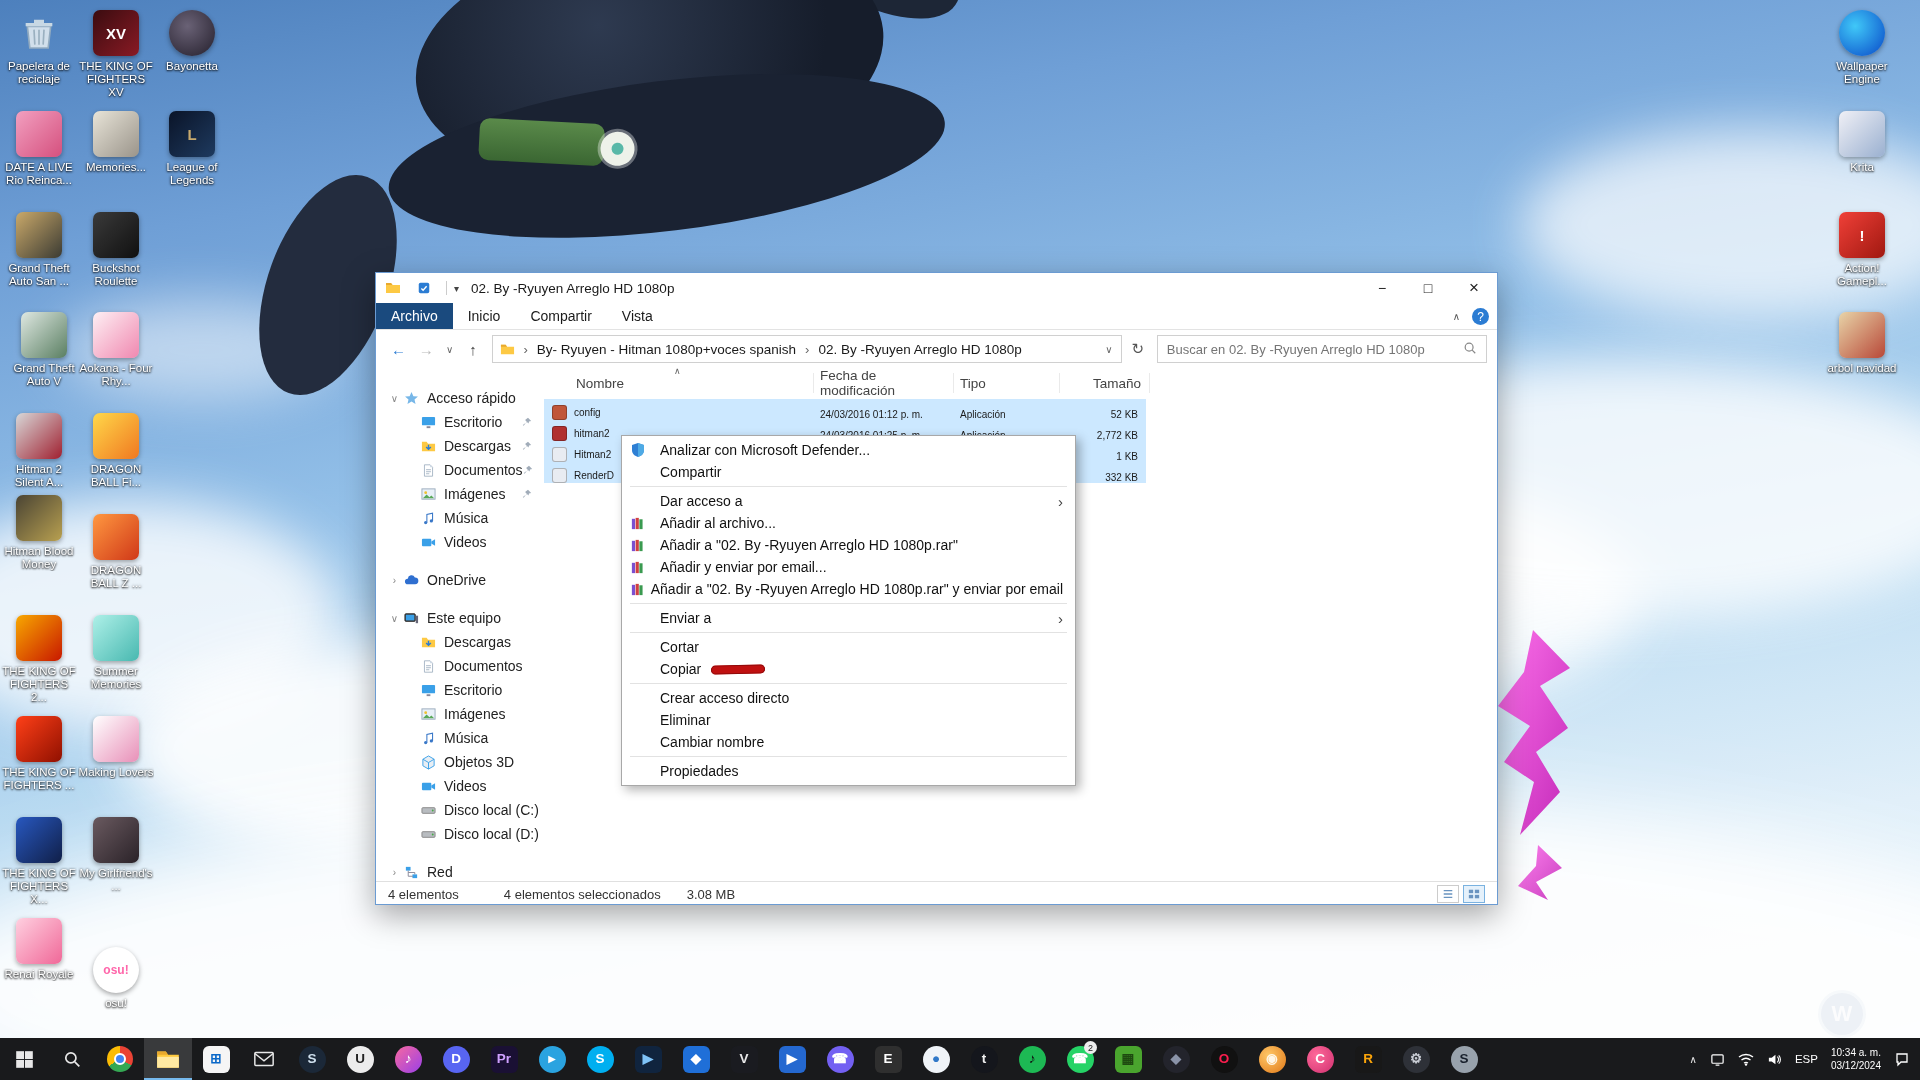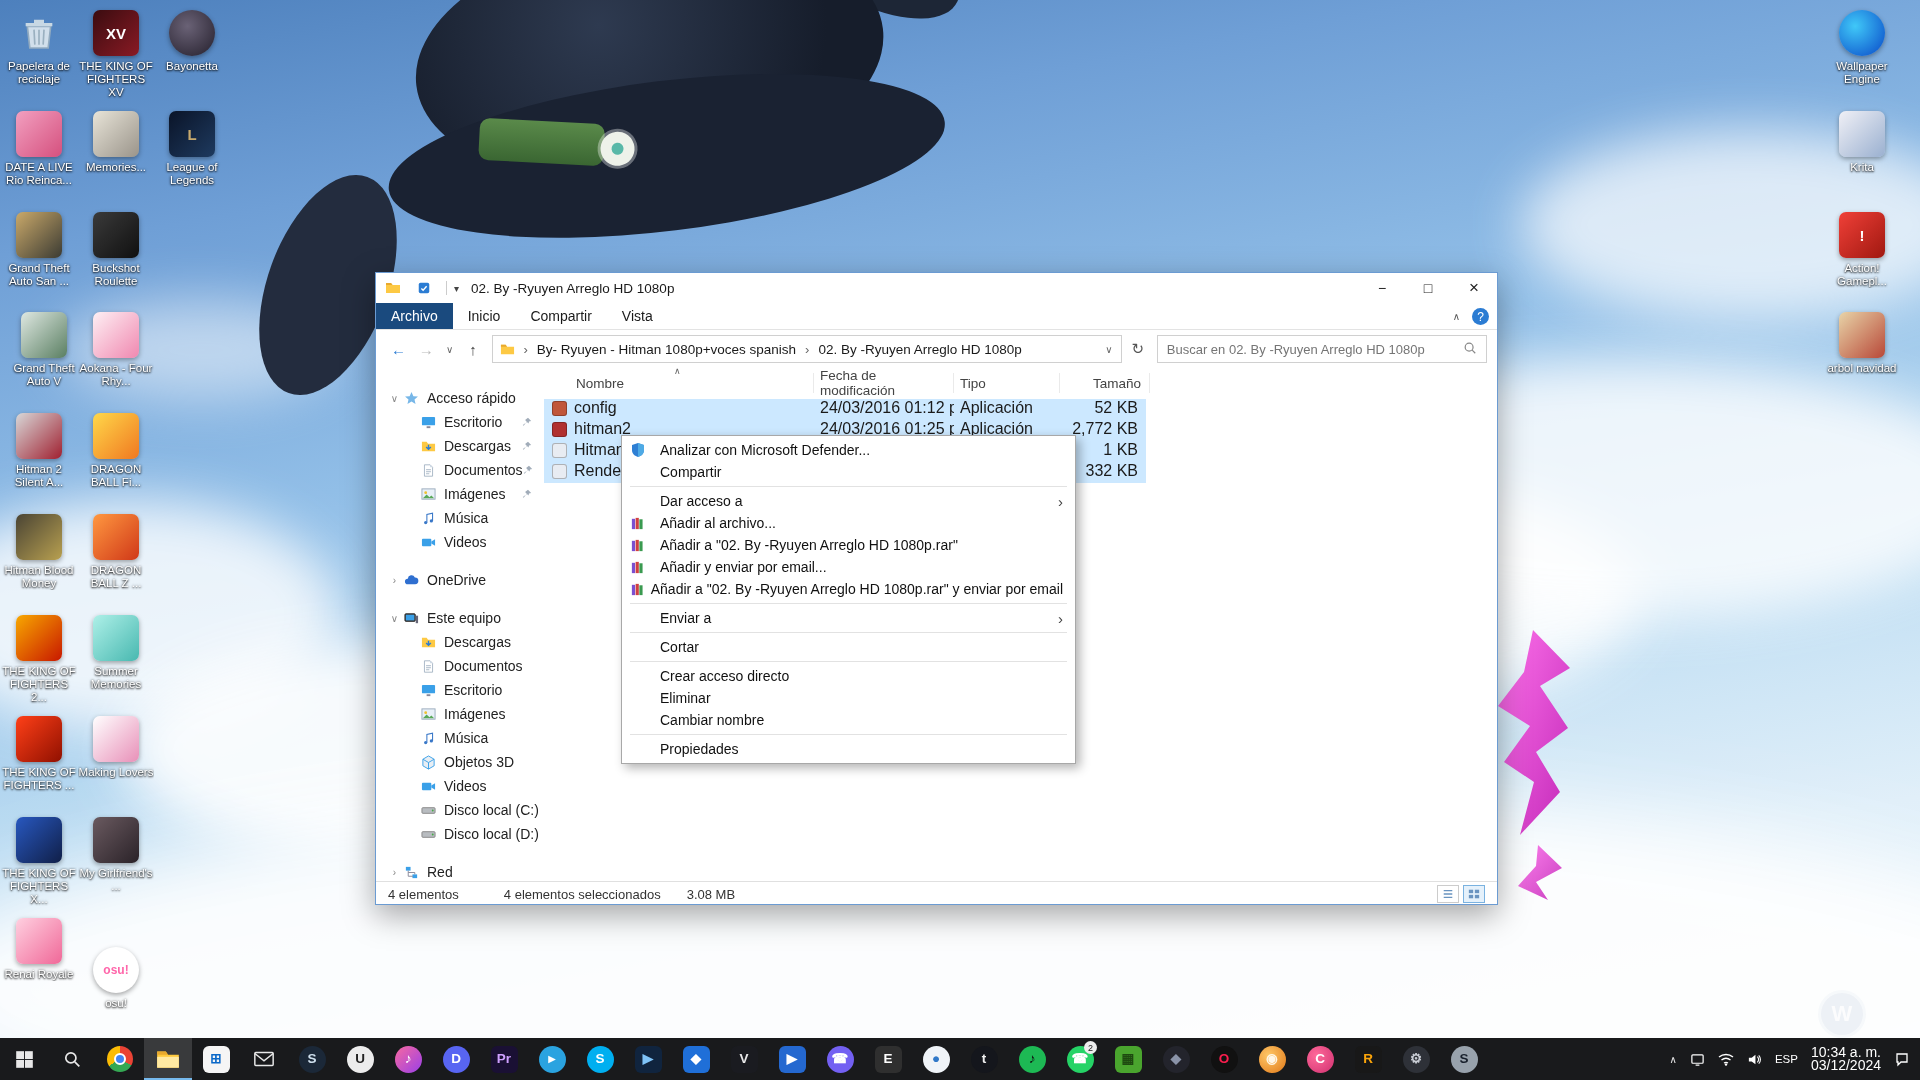--- a/index.html
+++ b/index.html
@@ -63,21 +63,21 @@
 .pin{margin-left:auto;margin-right:12px;opacity:.8}
 .filearea{flex:1;position:relative}
 .cols{display:flex;height:26px;align-items:center;color:#444;font-size:13.5px;position:relative;margin-top:2px}
 .colh{padding-left:6px;border-right:1px solid #eaeaea;height:20px;display:flex;align-items:center}
 .colh.name{width:270px;padding-left:32px}
 .colh.date{width:140px}
 .colh.type{width:106px}
 .colh.size{width:90px;justify-content:flex-end;padding-right:8px}
 .sort-caret{position:absolute;left:130px;top:-4px;font-size:9px;color:#666}
 .rows{padding-top:3px}
-.frow{height:21px;display:flex;align-items:flex-start;font-size:16px;width:602px}
+.frow{height:21px;display:flex;align-items:flex-end;font-size:10px;width:602px}
 .frow.selected{background:#cce8ff}
 .fc{overflow:hidden;white-space:nowrap}
 .fc.name{width:270px;display:flex;align-items:center;padding-left:8px}
 .fc.name .fico{width:15px;height:15px;border-radius:3px;margin-right:7px;border:1px solid rgba(0,0,0,.25);flex-shrink:0}
 .fc.date{width:140px;padding-left:6px}
 .fc.type{width:106px;padding-left:6px}
 .fc.size{width:86px;text-align:right;padding-right:8px}
 .statusbar{height:25px;border-top:1px solid #e0e0e0;display:flex;align-items:center;padding:0 12px;font-size:13px;color:#333}
 .statusbar .sel{margin-left:45px}
 .statusbar .sz{margin-left:26px}
@@ -98,21 +98,21 @@
 .tb-cell{width:48px;display:flex;align-items:center;justify-content:center;position:relative}
 .tb-cell.active{background:rgba(255,255,255,.14);box-shadow:inset 0 -2px 0 #76b9ed}
 .tb-glyph{width:27px;height:27px;display:flex;align-items:center;justify-content:center;font-size:13.5px;font-weight:bold;line-height:1}
 .tb-badge{position:absolute;top:3px;right:7px;background:#ededed;color:#222;border-radius:8px;font-size:9px;min-width:13px;height:13px;display:flex;align-items:center;justify-content:center;padding:0 2px}
 .chrome-outer{width:26px;height:26px;border-radius:50%;background:conic-gradient(#ea4335 0 33%,#34a853 33% 66%,#fbbc05 66% 100%);display:flex;align-items:center;justify-content:center}
 .chrome-inner{width:12px;height:12px;border-radius:50%;background:#4285f4;border:2px solid #fff}
 .tray{margin-left:auto;display:flex;align-items:center;gap:13px;padding-right:10px;color:#fff}
 .tray-chev{font-size:10px;color:#e8e8e8}
 .tray-ic{display:flex;align-items:center}
 .lang{font-size:11.5px}
-.clock{text-align:center;font-size:14px;line-height:13.5px}
+.clock{text-align:center;font-size:10px;line-height:13.5px}
 </style>
 </head>
 <body>
 
 <div class="cloud" style="left:-80px;top:500px;width:420px;height:230px;opacity:.8"></div>
 <div class="cloud" style="left:120px;top:640px;width:560px;height:220px;opacity:.9"></div>
 <div class="cloud" style="left:520px;top:560px;width:640px;height:230px;opacity:.85"></div>
 <div class="cloud" style="left:940px;top:470px;width:700px;height:250px;opacity:.85"></div>
 <div class="cloud" style="left:1240px;top:360px;width:760px;height:260px;opacity:.8"></div>
 <div class="cloud" style="left:1520px;top:130px;width:460px;height:190px;opacity:.7"></div>
@@ -192,21 +192,21 @@
       <div class="icon-label">Aokana - Four Rhy...</div>
     </div>
     <div class="desktop-icon" style="left: 1px; top: 413px;">
       <div class="tile" style="background: linear-gradient(135deg, rgb(216, 216, 216), rgb(160, 32, 48));"></div>
       <div class="icon-label">Hitman 2 Silent A...</div>
     </div>
     <div class="desktop-icon" style="left: 78px; top: 413px;">
       <div class="tile" style="background: linear-gradient(135deg, rgb(255, 216, 74), rgb(240, 120, 32));"></div>
       <div class="icon-label">DRAGON BALL Fi...</div>
     </div>
-    <div class="desktop-icon" style="left: 1px; top: 514px;">
+    <div class="desktop-icon" style="left: 1px; top: 495px;">
       <div class="tile" style="background: linear-gradient(135deg, rgb(74, 68, 52), rgb(184, 160, 80));"></div>
       <div class="icon-label">Hitman Blood Money</div>
     </div>
     <div class="desktop-icon" style="left: 78px; top: 514px;">
       <div class="tile" style="background: linear-gradient(135deg, rgb(255, 152, 64), rgb(208, 56, 24));"></div>
       <div class="icon-label">DRAGON BALL Z ...</div>
     </div>
     <div class="desktop-icon" style="left: 1px; top: 615px;">
       <div class="tile" style="background: linear-gradient(135deg, rgb(248, 168, 0), rgb(200, 24, 0));"></div>
       <div class="icon-label">THE KING OF FIGHTERS 2...</div>
@@ -656,20 +656,25 @@
     <div class="ctx-item">
       <span class="ctx-icon"></span>
       <span class="ctx-label">Enviar a</span>
       <span class="ctx-arrow">›</span>
     </div>
     <div class="ctx-sep"></div>
     <div class="ctx-item">
       <span class="ctx-icon"></span>
       <span class="ctx-label">Cortar</span>
     </div>
+    <div class="ctx-item">
+      <span class="ctx-icon"></span>
+      <span class="ctx-label">Copiar</span>
+      <span class="scribble"></span>
+    </div>
     <div class="ctx-sep"></div>
     <div class="ctx-item">
       <span class="ctx-icon"></span>
       <span class="ctx-label">Crear acceso directo</span>
     </div>
     <div class="ctx-item">
       <span class="ctx-icon"></span>
       <span class="ctx-label">Eliminar</span>
     </div>
     <div class="ctx-item">

